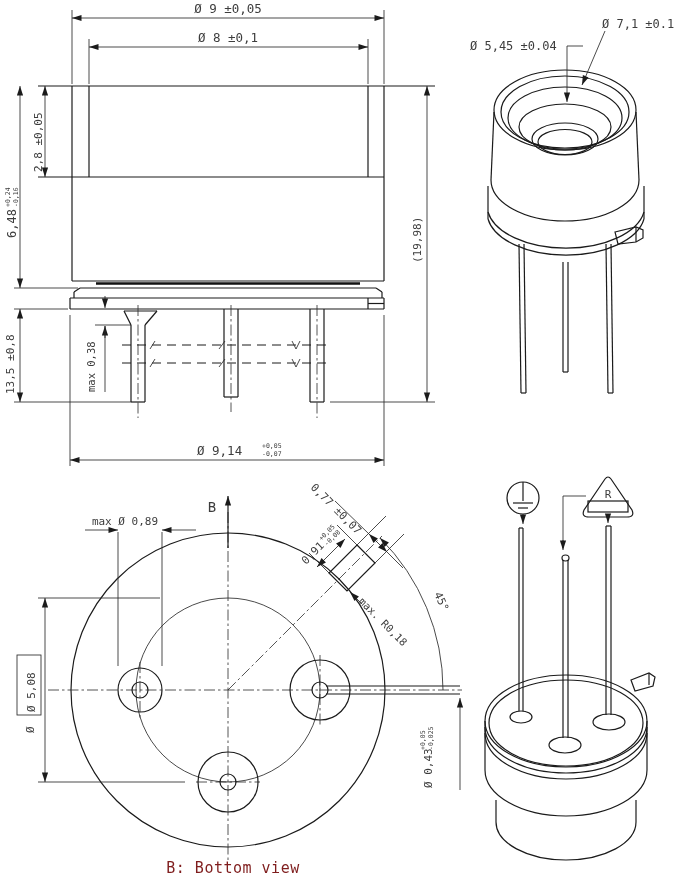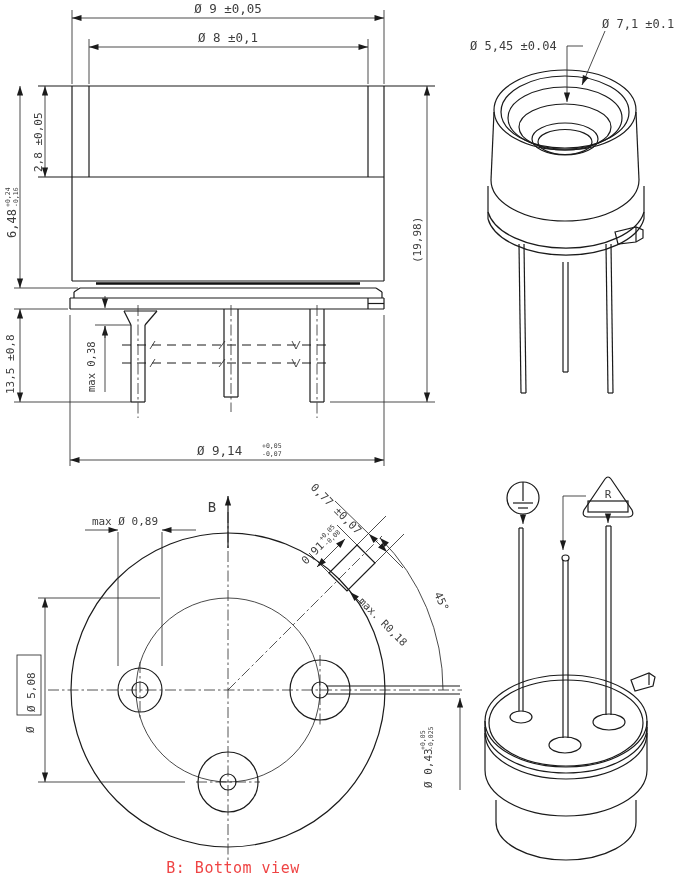--- a/index.html
+++ b/index.html
@@ -6,21 +6,21 @@
   .sheet{position:relative;width:676px;height:895px;background:#fff;overflow:hidden;
          font-family:"DejaVu Sans Mono",monospace;border-radius:22px;}
   .sheet svg{position:absolute;}
   svg text{fill:#3d3d3d;font-family:"DejaVu Sans Mono",monospace;}
   .ln{stroke:#1b1b1b;stroke-width:1.2;fill:none;}
   .thin{stroke:#2a2a2a;stroke-width:0.85;fill:none;}
   .thick{stroke:#111;stroke-width:2.6;fill:none;}
   .cl{stroke:#2a2a2a;stroke-width:0.8;fill:none;stroke-dasharray:11 3 2.5 3;}
   .dash{stroke:#1b1b1b;stroke-width:1;fill:none;stroke-dasharray:9 6;}
   .caption{position:absolute;left:118px;top:859px;width:230px;text-align:center;
-           font-size:15px;color:#ef4444;letter-spacing:0.5px;}
+           font-size:15px;color:#7f1d1d;letter-spacing:0.5px;}
 </style>
 </head>
 <body>
 
 <div class="sheet">
 
   <svg style="left:0;top:0" width="460" height="470" viewBox="0 0 460 470">
     <defs>
       <marker id="s-arr" viewBox="0 0 10 8" markerWidth="11" markerHeight="8" refX="9.5" refY="4" orient="auto-start-reverse" markerUnits="userSpaceOnUse">
         <path d="M0,0.9 L9.5,4 L0,7.1 Z" fill="#1b1b1b"></path>

